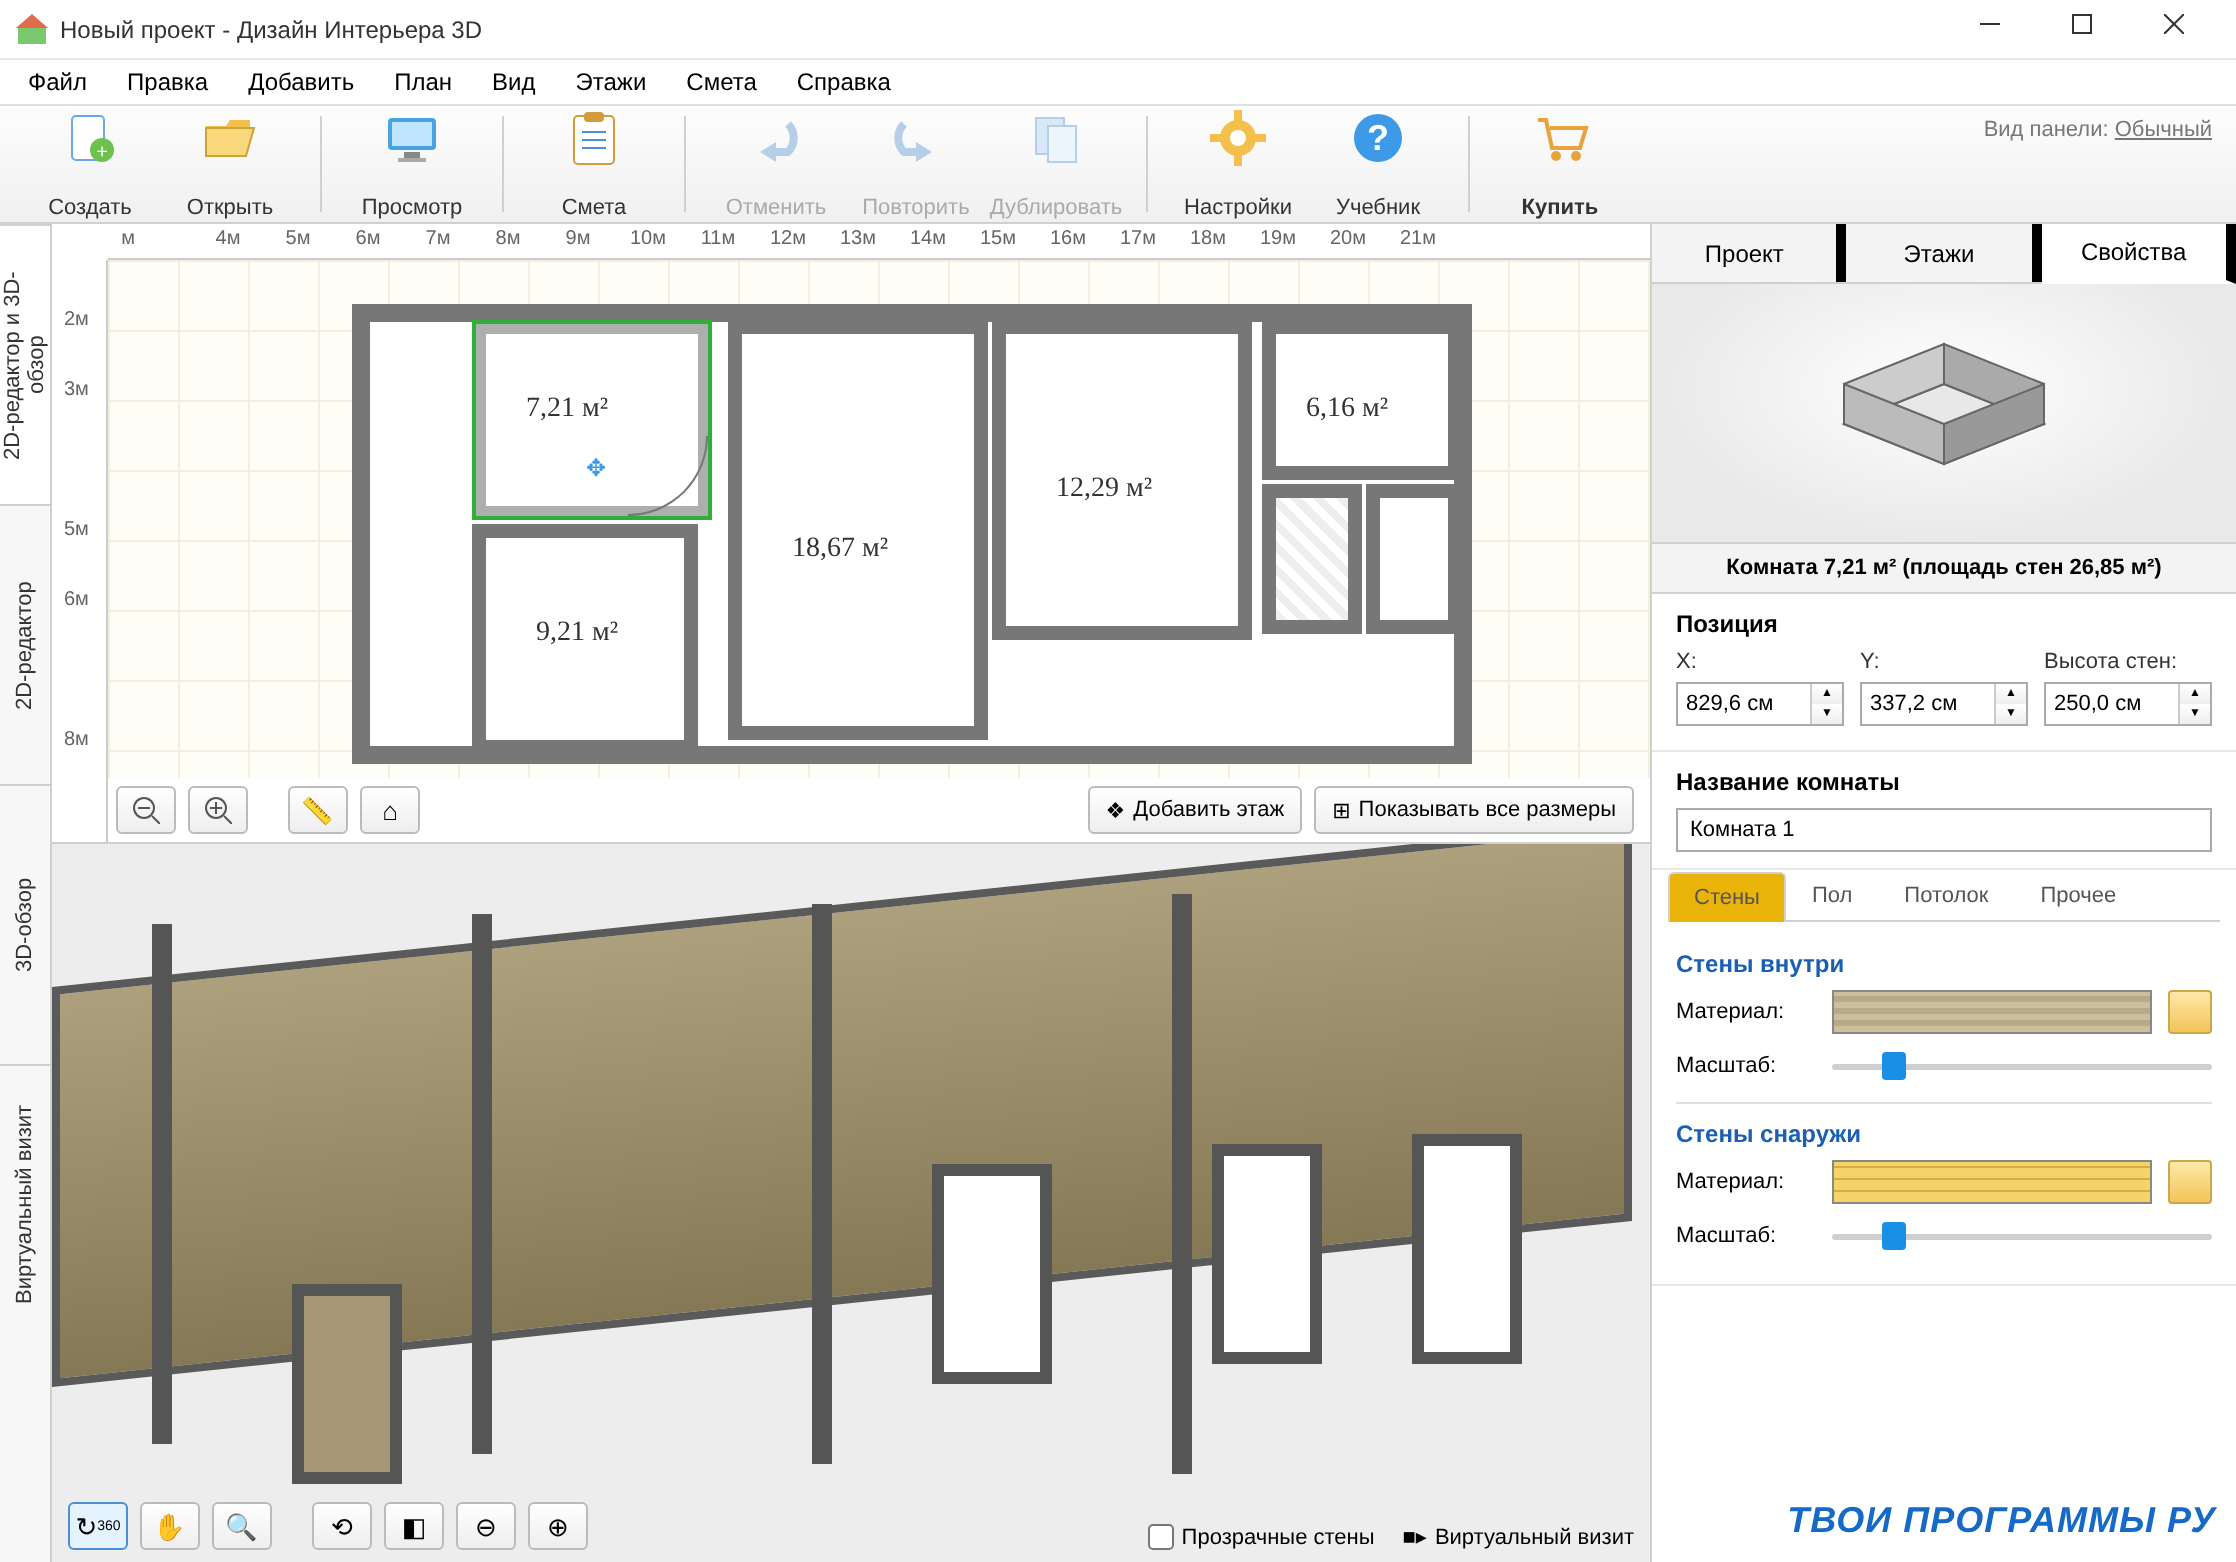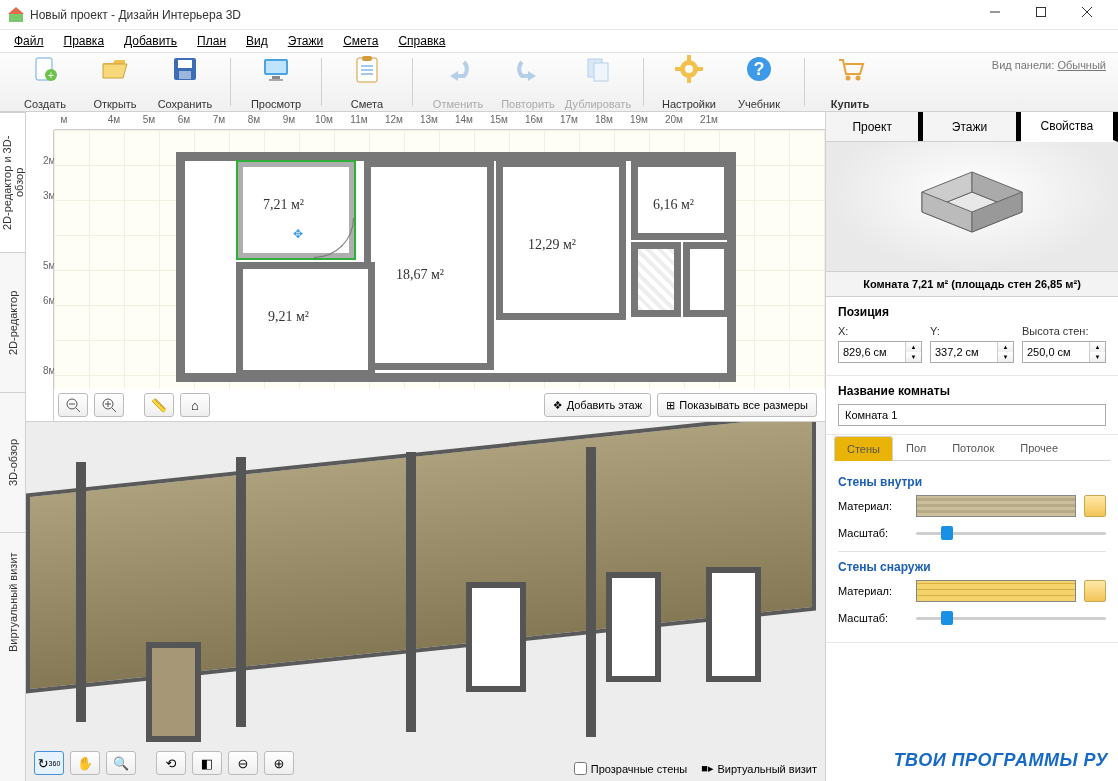--- a/index.html
+++ b/index.html
@@ -7,21 +7,21 @@
 
 
 .titlebar { height: 30px; display: flex; align-items: center; padding: 0 8px; border-bottom: 1px solid #e8e8e8; }
 .titlebar .app-icon { width: 16px; height: 16px; margin-right: 6px; }
 .titlebar .title { flex: 1; font-size: 12px; color: #333; }
 .titlebar .win-btns { display: flex; gap: 0; }
 .titlebar .win-btn { width: 46px; height: 30px; display: flex; align-items: center; justify-content: center; margin-top:-6px; }
 .titlebar .win-btn svg { stroke: #333; }
 
 
-.menubar { height: 22px; display: flex; align-items: center; padding: 0 4px; text-decoration: underline; }
+.menubar { height: 22px; display: flex; align-items: center; padding: 0 4px; }
 .menubar .menu-item { padding: 2px 10px; font-size: 12px; cursor: default; }
 
 
 .toolbar { height: 60px; border-top: 1px solid #e0e0e0; border-bottom: 1px solid #d0d0d0; display: flex; align-items: center; padding: 0 10px; background: linear-gradient(#fdfdfd,#f0f0f0); position: relative; }
 .toolbar .group { display: flex; }
 .toolbar .sep { width: 1px; height: 48px; background: #d0d0d0; margin: 0 10px; }
 .toolbar .tbtn { display: flex; flex-direction: column; align-items: center; justify-content: center; width: 70px; height: 56px; border-radius: 3px; cursor: default; }
 .toolbar .tbtn .ico { width: 32px; height: 32px; display: flex; align-items: center; justify-content: center; }
 .toolbar .tbtn .lbl { font-size: 11px; color: #333; margin-top: 14px; }
 .toolbar .tbtn.dim .lbl { color: #aaa; }
@@ -34,21 +34,21 @@
 .side-tab { flex: 0 0 140px; writing-mode: vertical-rl; transform: rotate(180deg); text-align: center; font-size: 11px; padding: 8px 0; border-bottom: 1px solid #d0d0d0; background: #fff; color:#333; display:flex; align-items:center; justify-content:center; }
 .side-tab.active { background: #fff; }
 .side-tab + .side-tab { background:#f7f7f7; }
 
 
 .center { flex: 1; display: flex; flex-direction: column; position: relative; border-right: 1px solid #d0d0d0; }
 .plan-area { position: relative; height: 310px; border-bottom: 1px solid #d0d0d0; background: #fff; overflow: hidden; }
 .ruler-h { position: absolute; left: 28px; right: 0; top: 0; height: 18px; background: #fff; border-bottom: 1px solid #ccc; font-size: 10px; color:#666; }
 .ruler-h span { position: absolute; top: 2px; transform: translateX(-50%); }
 .ruler-v { position: absolute; left: 0; top: 18px; bottom: 0; width: 28px; background: #fff; border-right: 1px solid #ccc; font-size: 10px; color:#666; }
-.ruler-v span { position: absolute; left: 17px; transform: translateY(-50%); }
+.ruler-v span { position: absolute; left: 6px; transform: translateY(-50%); }
 .grid { position: absolute; left: 28px; top: 18px; right: 0; bottom: 32px;
   background-color: #fffef6;
   background-image: linear-gradient(#f2efe0 1px, transparent 1px), linear-gradient(90deg, #f2efe0 1px, transparent 1px);
   background-size: 35px 35px;
 }
 .floorplan { position: absolute; left: 60px; top: 30px; }
 .room { position: absolute; border: 7px solid #777; background: #fff; }
 .room .area { position: absolute; font-size: 14px; color: #333; font-family: Georgia, serif; }
 .room.sel { outline: 2px solid #2fae3a; outline-offset: -2px; border-color: rgba(120,120,120,.6); }
 .door-arc { position:absolute; width:40px; height:40px; border:1px solid #777; border-top:none; border-left:none; border-radius:0 0 40px 0; }
@@ -158,30 +158,20 @@
         <span class="lbl">Создать</span>
       </div>
     <div class="tbtn">
         <span class="ico">
           <svg width="30" height="28">
             <path d="M3 8h10l2-3h10v4H3z" fill="#f3c04b"></path>
             <path d="M3 9h24l-4 14H3z" fill="#f7d87b" stroke="#caa33b"></path>
           </svg>
         </span>
         <span class="lbl">Открыть</span>
-      </div>
-    <div class="tbtn">
-        <span class="ico">
-          <svg width="28" height="28">
-            <rect x="3" y="3" width="22" height="22" rx="2" fill="#3d6db5"></rect>
-            <rect x="7" y="5" width="14" height="8" fill="#fff"></rect>
-            <rect x="8" y="16" width="12" height="8" fill="#9cb7dc"></rect>
-          </svg>
-        </span>
-        <span class="lbl">Сохранить</span>
       </div>
   </div>
   <div class="sep"></div>
   <div class="group">
     <div class="tbtn">
         <span class="ico">
           <svg width="30" height="28">
             <rect x="3" y="4" width="24" height="16" rx="2" fill="#4aa3e0"></rect>
             <rect x="5" y="6" width="20" height="12" fill="#bfe4ff"></rect>
             <rect x="11" y="21" width="8" height="3" fill="#888"></rect>
@@ -334,21 +324,21 @@
         </div>
         <div class="room" style="left:278px; top:18px; width:130px; height:210px;">
           <span class="area" style="left:25px; top:100px;">18,67 м²</span>
         </div>
         <div class="room" style="left:410px; top:18px; width:130px; height:160px;">
           <span class="area" style="left:25px; top:70px;">12,29 м²</span>
         </div>
         <div class="room" style="left:545px; top:18px; width:100px; height:80px;">
           <span class="area" style="left:15px; top:30px;">6,16 м²</span>
         </div>
-        <div class="room" style="left:150px; top:120px; width:139px; height:115px;">
+        <div class="room" style="left:150px; top:120px; width:113px; height:115px;">
           <span class="area" style="left:25px; top:40px;">9,21 м²</span>
         </div>
         <div class="room" style="left:545px; top:100px; width:50px; height:75px; background:repeating-linear-gradient(45deg,#eee 0 4px,#fff 4px 8px);"></div>
         <div class="room" style="left:597px; top:100px; width:48px; height:75px;"></div>
       </div>
       <div class="plan-toolbar">
         <div class="pbtn">
             <svg width="14" height="14">
               <circle cx="6" cy="6" r="5" fill="none" stroke="#555"></circle>
               <line x1="10" y1="10" x2="14" y2="14" stroke="#555"></line>

